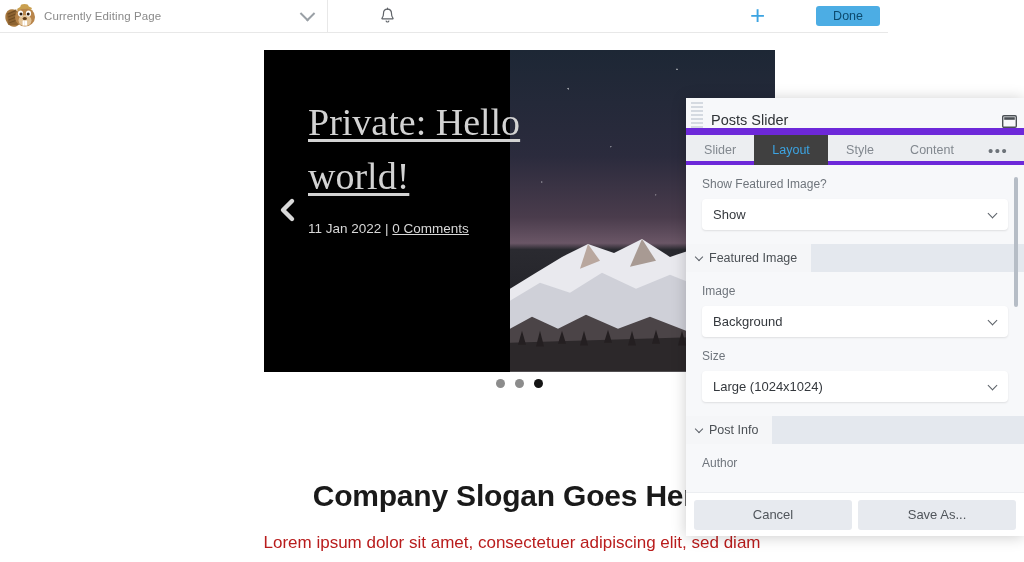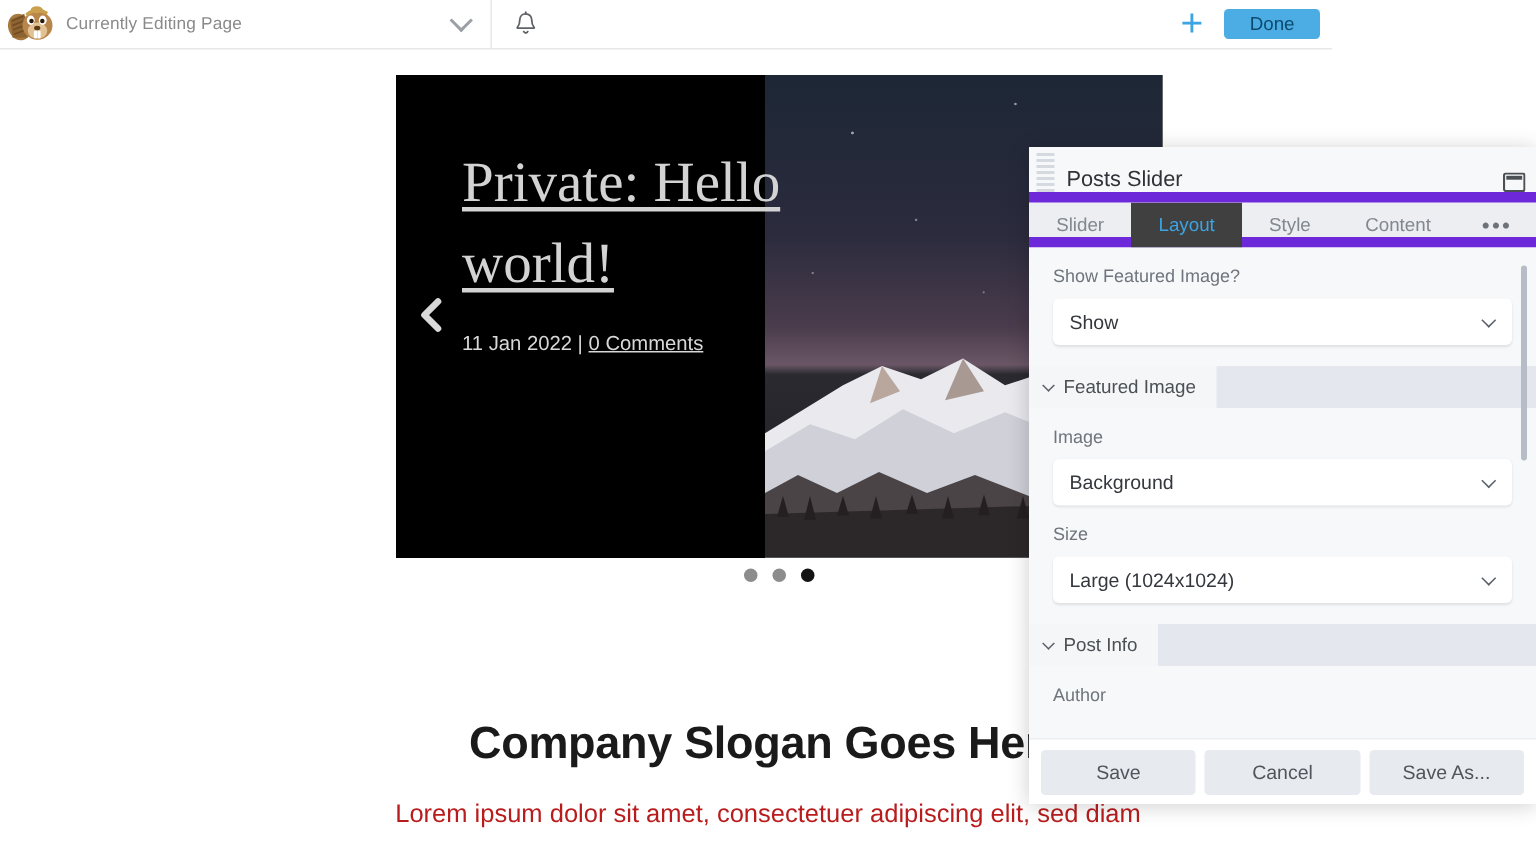--- a/index.html
+++ b/index.html
@@ -11,20 +11,21 @@
   }
 
   
   .adminbar {
     position: absolute; top: 0; left: 0;
     width: 888px; height: 33px;
     background: #ffffff;
     border-bottom: 1px solid #e8e8e8;
     display: flex; align-items: center;
     z-index: 50;
+    gap: 37px;
   }
   .ab-left {
     display: flex; align-items: center;
     height: 33px; flex: 0 0 328px;
     border-right: 1px solid #e8e8e8;
     padding-left: 4px;
   }
   .beaver { width: 34px; height: 30px; position: relative; flex: 0 0 34px; }
   .ab-title {
     font-size: 11.5px; color: #8a8a8a; letter-spacing: .1px;
@@ -130,21 +131,21 @@
     background: repeating-linear-gradient(to bottom, #d5dae1 0 2px, #f7f8fa 2px 4px);
     cursor: move;
   }
   .panel-title {
     font-size: 14.5px; color: #2f3337; margin-left: 8px; flex: 1 1 auto;
   }
   .panel-winbtn { width: 30px; display:flex; align-items:center; justify-content:center; }
 
   .tabs {
     display: flex; height: 30px; background: #eceef1;
-    border-bottom: 7px solid #6d28d9;
+    border-bottom: 4px solid #6d28d9;
   }
   .tab {
     flex: 1 1 auto; display: flex; align-items: center; justify-content: center;
     font-size: 12.5px; color: #82888f; cursor: pointer; height: 30px;
   }
   .tab.active { background: #404040; color: #3ca4e2; }
   .tab.dots-tab { flex: 0 0 52px; letter-spacing: 1.5px; font-size: 15px; color:#6d7379; }
 
   .panel-body {
     flex: 1 1 auto; position: relative; overflow: hidden;
@@ -354,17 +355,16 @@
     <div class="field">
       <div class="field-label">Author</div>
     </div>
 
     <div class="scroll-track">
       <div class="scroll-thumb"></div>
     </div>
   </div>
 
   <div class="panel-foot">
-    <button class="foot-btn">Save</button>
     <button class="foot-btn">Cancel</button>
     <button class="foot-btn">Save As...</button>
   </div>
 </div>
 
 </body></html>

